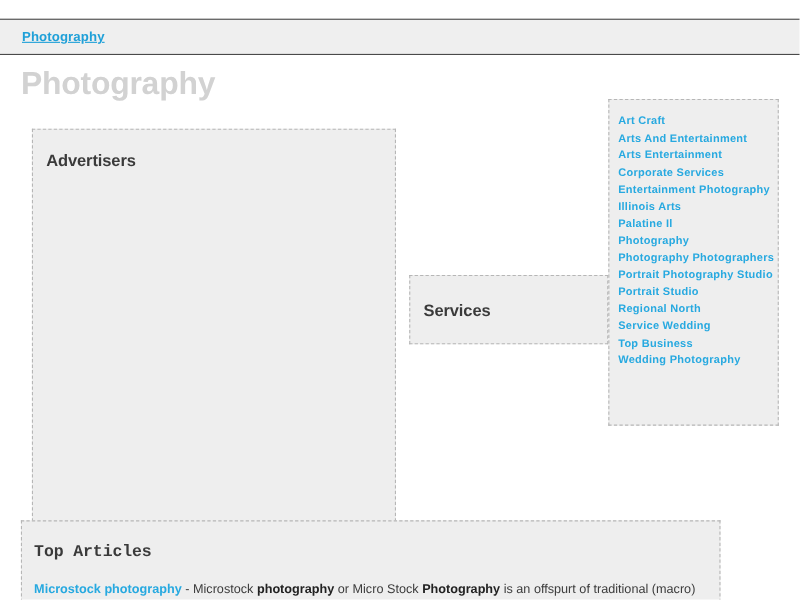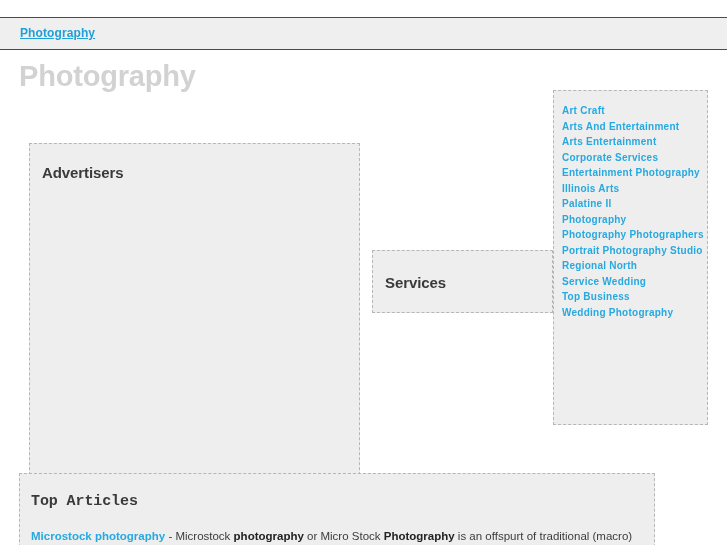--- a/index.html
+++ b/index.html
@@ -65,21 +65,20 @@
     color: #3a3a3a;
     letter-spacing: -0.1px;
   }
 
   
   .advertisers {
     left: 29px;
     top: 117px;
     width: 331px;
     height: 392px;
-    margin-top: 26px;
   }
   .advertisers .panel-heading {
     left: 12px;
     top: 20px;
   }
 
   
   .sponsors {
     left: 372px;
     top: 250px;
@@ -89,21 +88,21 @@
   .sponsors .panel-heading {
     left: 12px;
     top: 23px;
   }
 
   
   .sidebar {
     left: 553px;
     top: 90px;
     width: 155px;
-    height: 335px;
+    height: 297px;
     padding: 10px 0 0 0;
   }
   .sidebar-list {
     margin: 0;
     padding: 0;
     list-style: none;
   }
   .sidebar-item {
     display: block;
     padding: 0 0 0 8px;
@@ -176,20 +175,21 @@
       <li class="sidebar-item"><a class="sidebar-link">Art Craft</a></li>
       <li class="sidebar-item"><a class="sidebar-link">Arts And Entertainment</a></li>
       <li class="sidebar-item"><a class="sidebar-link">Arts Entertainment</a></li>
       <li class="sidebar-item"><a class="sidebar-link">Corporate Services</a></li>
       <li class="sidebar-item"><a class="sidebar-link">Entertainment Photography</a></li>
       <li class="sidebar-item"><a class="sidebar-link">Illinois Arts</a></li>
       <li class="sidebar-item"><a class="sidebar-link">Palatine Il</a></li>
       <li class="sidebar-item"><a class="sidebar-link">Photography</a></li>
       <li class="sidebar-item"><a class="sidebar-link">Photography Photographers</a></li>
       <li class="sidebar-item"><a class="sidebar-link">Portrait Photography Studio</a></li>
+      <li class="sidebar-item"><a class="sidebar-link">Portrait Studio</a></li>
       <li class="sidebar-item"><a class="sidebar-link">Regional North</a></li>
       <li class="sidebar-item"><a class="sidebar-link">Service Wedding</a></li>
       <li class="sidebar-item"><a class="sidebar-link">Top Business</a></li>
       <li class="sidebar-item"><a class="sidebar-link">Wedding Photography</a></li>
     </ul>
 </div>
 
 <div class="panel top-articles">
   <div class="panel-heading">Top Articles</div>
   <div class="article-line" id="article-line"><a class="article-link">Microstock photography</a><span> - </span><span>Microstock </span><b>photography</b><span> or Micro Stock </span><b>Photography</b><span> is an offspurt of traditional (macro) stock</span></div>

